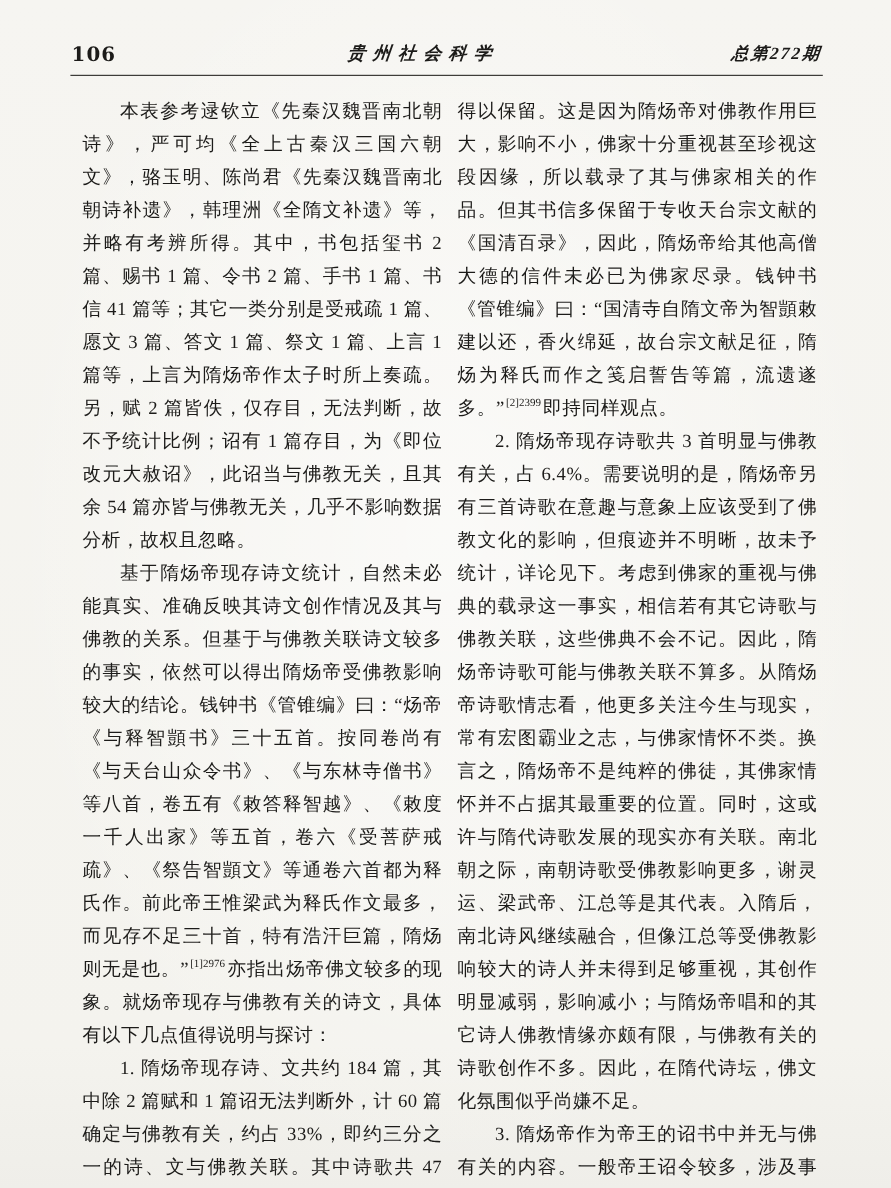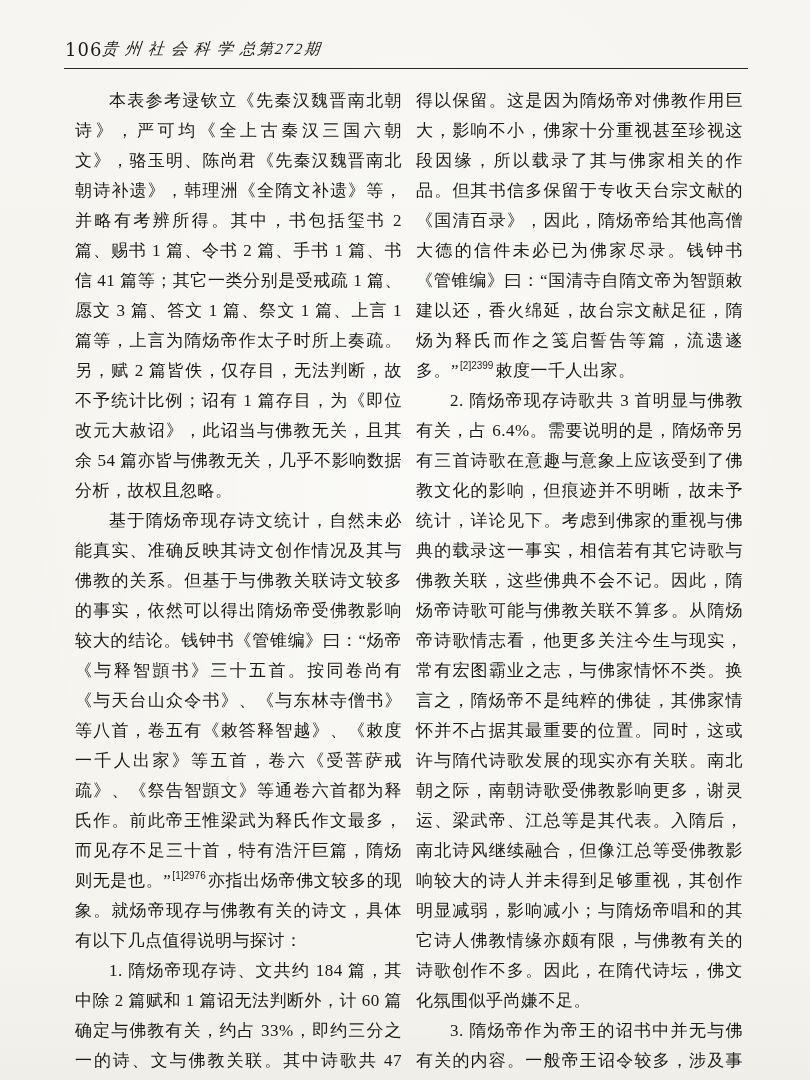--- a/index.html
+++ b/index.html
@@ -14,22 +14,23 @@
     position:relative;
     width:810px;height:1080px;
     background:
       radial-gradient(ellipse at 50% 45%, rgba(255,255,255,.55) 0%, rgba(255,255,255,0) 70%),
       linear-gradient(180deg,#f6f5f1 0%,#f4f3ee 88%,#efeee9 100%);
     box-sizing:border-box;
   }
   .header{
     position:absolute;top:34px;left:65px;right:63px;
     height:26px;
-    display:flex;align-items:flex-end;
+    display:flex;align-items:flex-end;justify-content:space-between;
     font-size:17px;
+    font-weight:bold;
   }
   .page-num{font-size:18px;letter-spacing:1px;font-family:"DejaVu Serif","Liberation Serif",serif;}
   .journal{font-style:italic;font-size:16px;letter-spacing:7px;transform:skewX(-6deg);}
   .issue{font-style:italic;font-size:15.5px;letter-spacing:2px;transform:skewX(-6deg);}
   .rule{
     position:absolute;top:68px;left:64px;right:62px;
     height:0;border-top:1.6px solid #2a2925;
   }
   .columns{
     position:absolute;top:86px;left:75px;
@@ -40,21 +41,21 @@
     width:333px;
     font-size:17px;line-height:30px;
     letter-spacing:.5px;
     text-align:justify;
   }
   .col p{margin:0;text-indent:2em;}
   .col p.cont{text-indent:0;}
   sup.cite{
     font-size:10px;line-height:0;letter-spacing:0;
     padding:0 2px 0 1px;
-    font-family:Liberation Sans, sans-serif;
+    font-family:Liberation Serif, serif;
   }
 </style>
 </head>
 <body>
 
 <div class="page">
 
   <div class="header">
     <span class="page-num">106</span>
     <span class="journal">贵州社会科学</span>
@@ -72,21 +73,21 @@
       <p>
         <span>基于隋炀帝现存诗文统计，自然未必能真实、准确反映其诗文创作情况及其与佛教的关系。但基于与佛教关联诗文较多的事实，依然可以得出隋炀帝受佛教影响较大的结论。钱钟书《管锥编》曰：“炀帝《与释智顗书》三十五首。按同卷尚有《与天台山众令书》、《与东林寺僧书》等八首，卷五有《敕答释智越》、《敕度一千人出家》等五首，卷六《受菩萨戒疏》、《祭告智顗文》等通卷六首都为释氏作。前此帝王惟梁武为释氏作文最多，而见存不足三十首，特有浩汗巨篇，隋炀则无是也。”</span><sup class="cite">[1]2976</sup><span>亦指出炀帝佛文较多的现象。就炀帝现存与佛教有关的诗文，具体有以下几点值得说明与探讨：</span>
       </p>
       <p>
         <span>1. 隋炀帝现存诗、文共约 184 篇，其中除 2 篇赋和 1 篇诏无法判断外，计 60 篇确定与佛教有关，约占 33%，即约三分之一的诗、文与佛教关联。其中诗歌共 47 首，其中 3 首明显与佛教有关，占 6.4%；赋、文共约 137 篇，至少 57 篇与佛教有关联，占 41.6%。当然这个比例不能过分解读。如其令、教各只存 1 篇，皆与佛教有关，显然不能反映真实情况。因为散佚的应该多与佛家无关。如还原真实，隋炀帝文集全部作品不可能近三分之一的作品与佛教有关。但 60 篇之数，即便放在隋炀帝 55 卷的全部创作之中，这也是不能被忽视的。作为帝王兼作家，在其诏、制等并没有涉及佛教的情况下，隋炀帝依然有 60 篇与佛相关的作品，这在整个文学史上也不多见。为何与佛教关联的作品留存较多呢？这与佛家的重视有关。现存与佛教有关的作品除个别篇目外，几乎全部出自《广弘明集》《续高僧传》《国清百录》等佛教典籍中。换言之，在隋炀帝文集散佚后，这些作品全赖相关佛典</span>
       </p>
     </div>
 
     <div class="col">
       <p class="cont">
-        <span>得以保留。这是因为隋炀帝对佛教作用巨大，影响不小，佛家十分重视甚至珍视这段因缘，所以载录了其与佛家相关的作品。但其书信多保留于专收天台宗文献的《国清百录》，因此，隋炀帝给其他高僧大德的信件未必已为佛家尽录。钱钟书《管锥编》曰：“国清寺自隋文帝为智顗敕建以还，香火绵延，故台宗文献足征，隋炀为释氏而作之笺启誓告等篇，流遗遂多。”</span><sup class="cite">[2]2399</sup><span>敕度一千人出家。</span>
+        <span>得以保留。这是因为隋炀帝对佛教作用巨大，影响不小，佛家十分重视甚至珍视这段因缘，所以载录了其与佛家相关的作品。但其书信多保留于专收天台宗文献的《国清百录》，因此，隋炀帝给其他高僧大德的信件未必已为佛家尽录。钱钟书《管锥编》曰：“国清寺自隋文帝为智顗敕建以还，香火绵延，故台宗文献足征，隋炀为释氏而作之笺启誓告等篇，流遗遂多。”</span><sup class="cite">[2]2399</sup><span>即持同样观点。</span>
       </p>
       <p>
         <span>2. 隋炀帝现存诗歌共 3 首明显与佛教有关，占 6.4%。需要说明的是，隋炀帝另有三首诗歌在意趣与意象上应该受到了佛教文化的影响，但痕迹并不明晰，故未予统计，详论见下。考虑到佛家的重视与佛典的载录这一事实，相信若有其它诗歌与佛教关联，这些佛典不会不记。因此，隋炀帝诗歌可能与佛教关联不算多。从隋炀帝诗歌情志看，他更多关注今生与现实，常有宏图霸业之志，与佛家情怀不类。换言之，隋炀帝不是纯粹的佛徒，其佛家情怀并不占据其最重要的位置。同时，这或许与隋代诗歌发展的现实亦有关联。南北朝之际，南朝诗歌受佛教影响更多，谢灵运、梁武帝、江总等是其代表。入隋后，南北诗风继续融合，但像江总等受佛教影响较大的诗人并未得到足够重视，其创作明显减弱，影响减小；与隋炀帝唱和的其它诗人佛教情缘亦颇有限，与佛教有关的诗歌创作不多。因此，在隋代诗坛，佛文化氛围似乎尚嫌不足。</span>
       </p>
       <p>
         <span>3. 隋炀帝作为帝王的诏书中并无与佛有关的内容。一般帝王诏令较多，涉及事类较广。隋文帝有《五岳各置僧寺诏》《检括破故佛像诏》《禁毁盗佛道神像诏》《立舍利塔诏》《再立舍利塔诏》《诏延释昙迁》《诏释智舜》《诏释灵裕》等诏，也有《手敕释灵藏》《敕佛寺行道日断杀》《敕复佛像》《敕释昙迁为禅定寺主》等敕。而隋炀帝则无与佛教相关的诏书，只有《敕禁僧凤抗礼》《敕度一千人出家》《敕释智越》等 6 道敕书。从内容看，与隋炀帝的部分内容相似的隋文帝亦用诏书的形式。隋文帝崇佛甚至佞佛，而隋炀帝相对理性。因此，未知这种现象是否只是两位皇帝的习惯不同，或诏令制度有微小变化，还是反映了两者确实对待佛教的态度有所不同。</span>
       </p>
     </div>
 
   </div>

